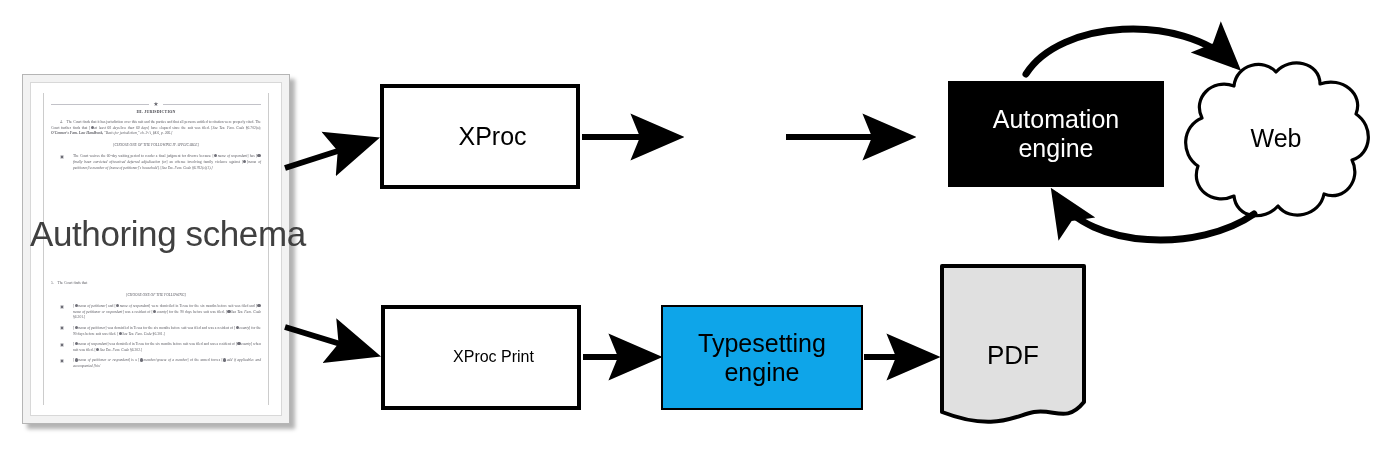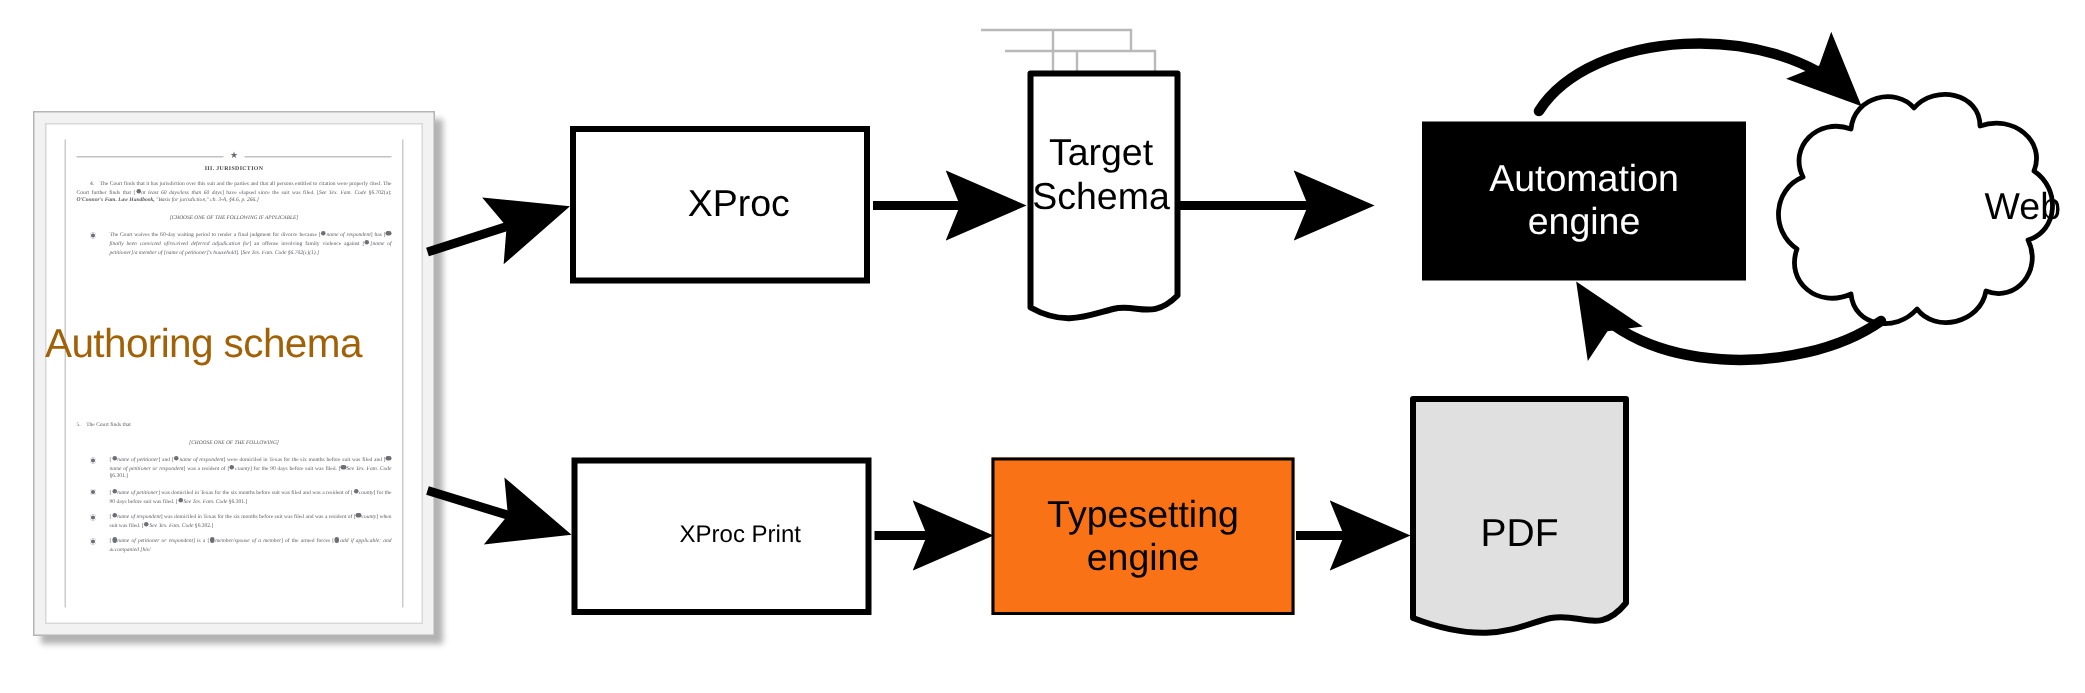--- a/index.html
+++ b/index.html
@@ -113,22 +113,22 @@
   }
   .it { font-style: italic; }
   .bd { font-weight: bold; }
   .ig { display: inline-block; width: 3.2px; height: 3.2px; border-radius: 50%;
         background: #6e6e77; vertical-align: -0.2px; margin: 0 0.4px; }
 
   .doc-label {
     position: absolute;
     left: 30px;
     top: 214px;
-    font-size: 27px;
-    color: #a16207;
+    font-size: 35px;
+    color: #404040;
     letter-spacing: -0.4px;
     white-space: nowrap;
   }
 
   
   .node {
     position: absolute;
     box-sizing: border-box;
     display: flex;
     align-items: center;
@@ -137,21 +137,21 @@
     line-height: 1.16;
     color: #000000;
   }
   .box-thick {
     border: 4px solid #000000;
     background: #ffffff;
     padding-left: 25px;
   }
   .box-thin {
     border: 2px solid #000000;
-    background: #f97316;
+    background: #0ea5e9;
   }
   .box-black {
     background: #000000;
     color: #ffffff;
     border: 0;
   }
 
   .docshape-wrap { position: absolute; }
   .docshape-wrap svg { position: absolute; left: 0; top: 0; overflow: visible; }
   .docshape-label {
@@ -159,21 +159,21 @@
     width: 100%;
     text-align: center;
     color: #000;
     line-height: 1.16;
   }
 
   .cloud-wrap { position: absolute; }
   .cloud-label {
     position: absolute;
     width: 100%;
-    text-align: right;
+    text-align: center;
     color: #000;
   }
 
   svg.arrows {
     position: absolute;
     left: 0;
     top: 0;
     width: 1390px;
     height: 462px;
     pointer-events: none;
@@ -223,33 +223,20 @@
   </div>
 
   <div class="doc-label">Authoring schema</div>
 
   <div class="node box-thick" style="left:380px; top:84px; width:200px; height:105px; font-size:25px;">
     <div>
       <div>XProc</div>
     </div>
   </div>
 
-  <div class="docshape-wrap" style="left:650px; top:16px; width:135px; height:200px;">
-    <svg width="135" height="200" viewBox="0 0 135 200">
-      <path d="M4,4 H104 V150 Q80,170 52,158 V4 Z" fill="#ffffff" stroke="#b9b9b9" stroke-width="1.6"></path>
-      <path d="M20,18 H120 V164 Q96,184 68,172 V18 Z" fill="#ffffff" stroke="#b9b9b9" stroke-width="1.6"></path>
-      <path d="M37,33 H135 V181
-               C118,198 108,186 92,190
-               C76,194 60,202 37,189 Z" fill="#ffffff" stroke="#000000" stroke-width="4" stroke-linejoin="round"></path>
-    </svg>
-    <div class="docshape-label" style="left:34px; top:72px; width:100px; font-size:25px;">
-      <div>Target</div>
-      <div>Schema</div>
-    </div>
-  </div>
 
   <div class="node box-black" style="left:916px; top:81px; width:216px; height:106px; font-size:25px;margin-left:32px;">
     <div>
       <div>Automation</div>
       <div>engine</div>
     </div>
   </div>
 
   <div class="cloud-wrap" style="left:1178px; top:52px; width:196px; height:172px;">
     <svg width="196" height="172" viewBox="0 0 196 172">

